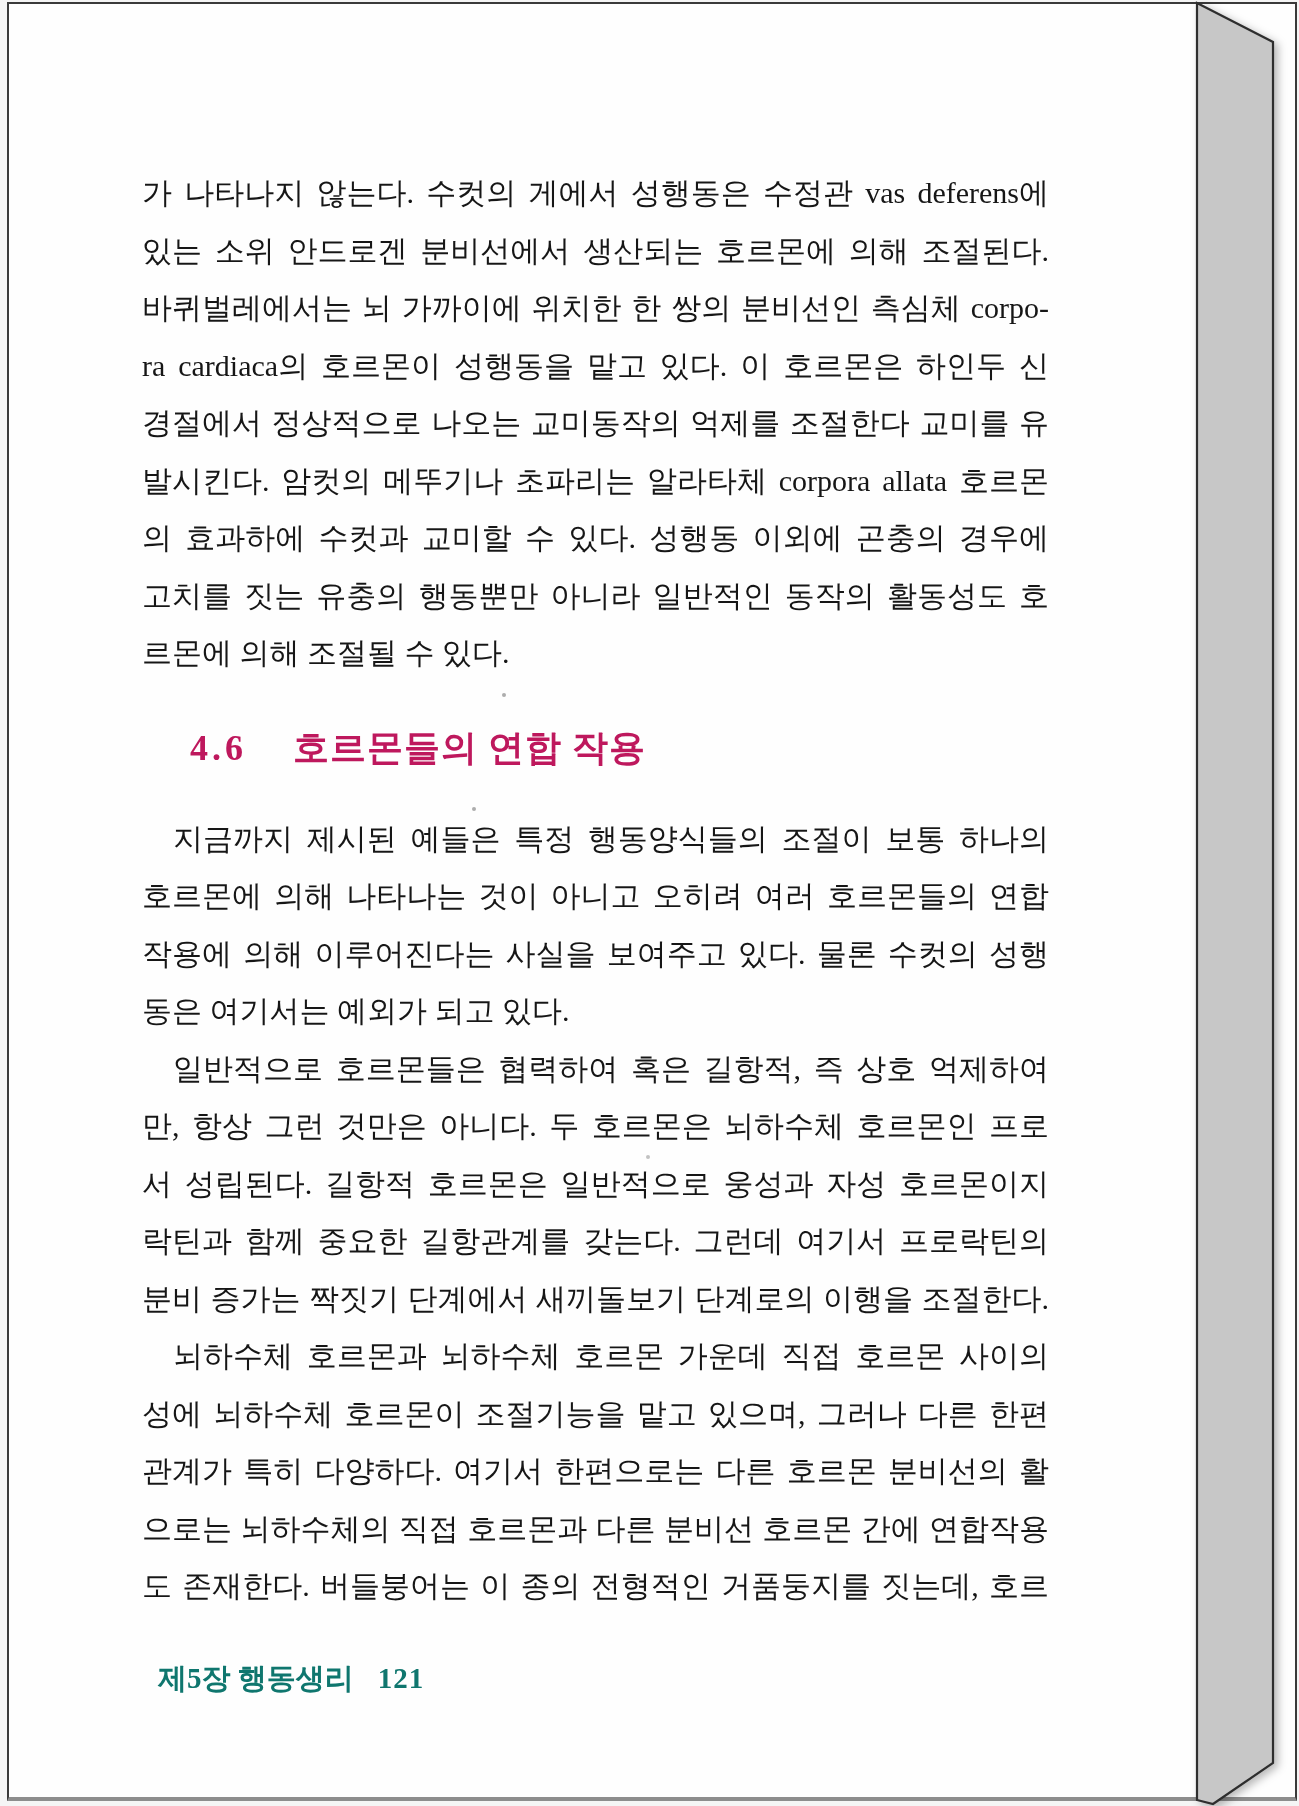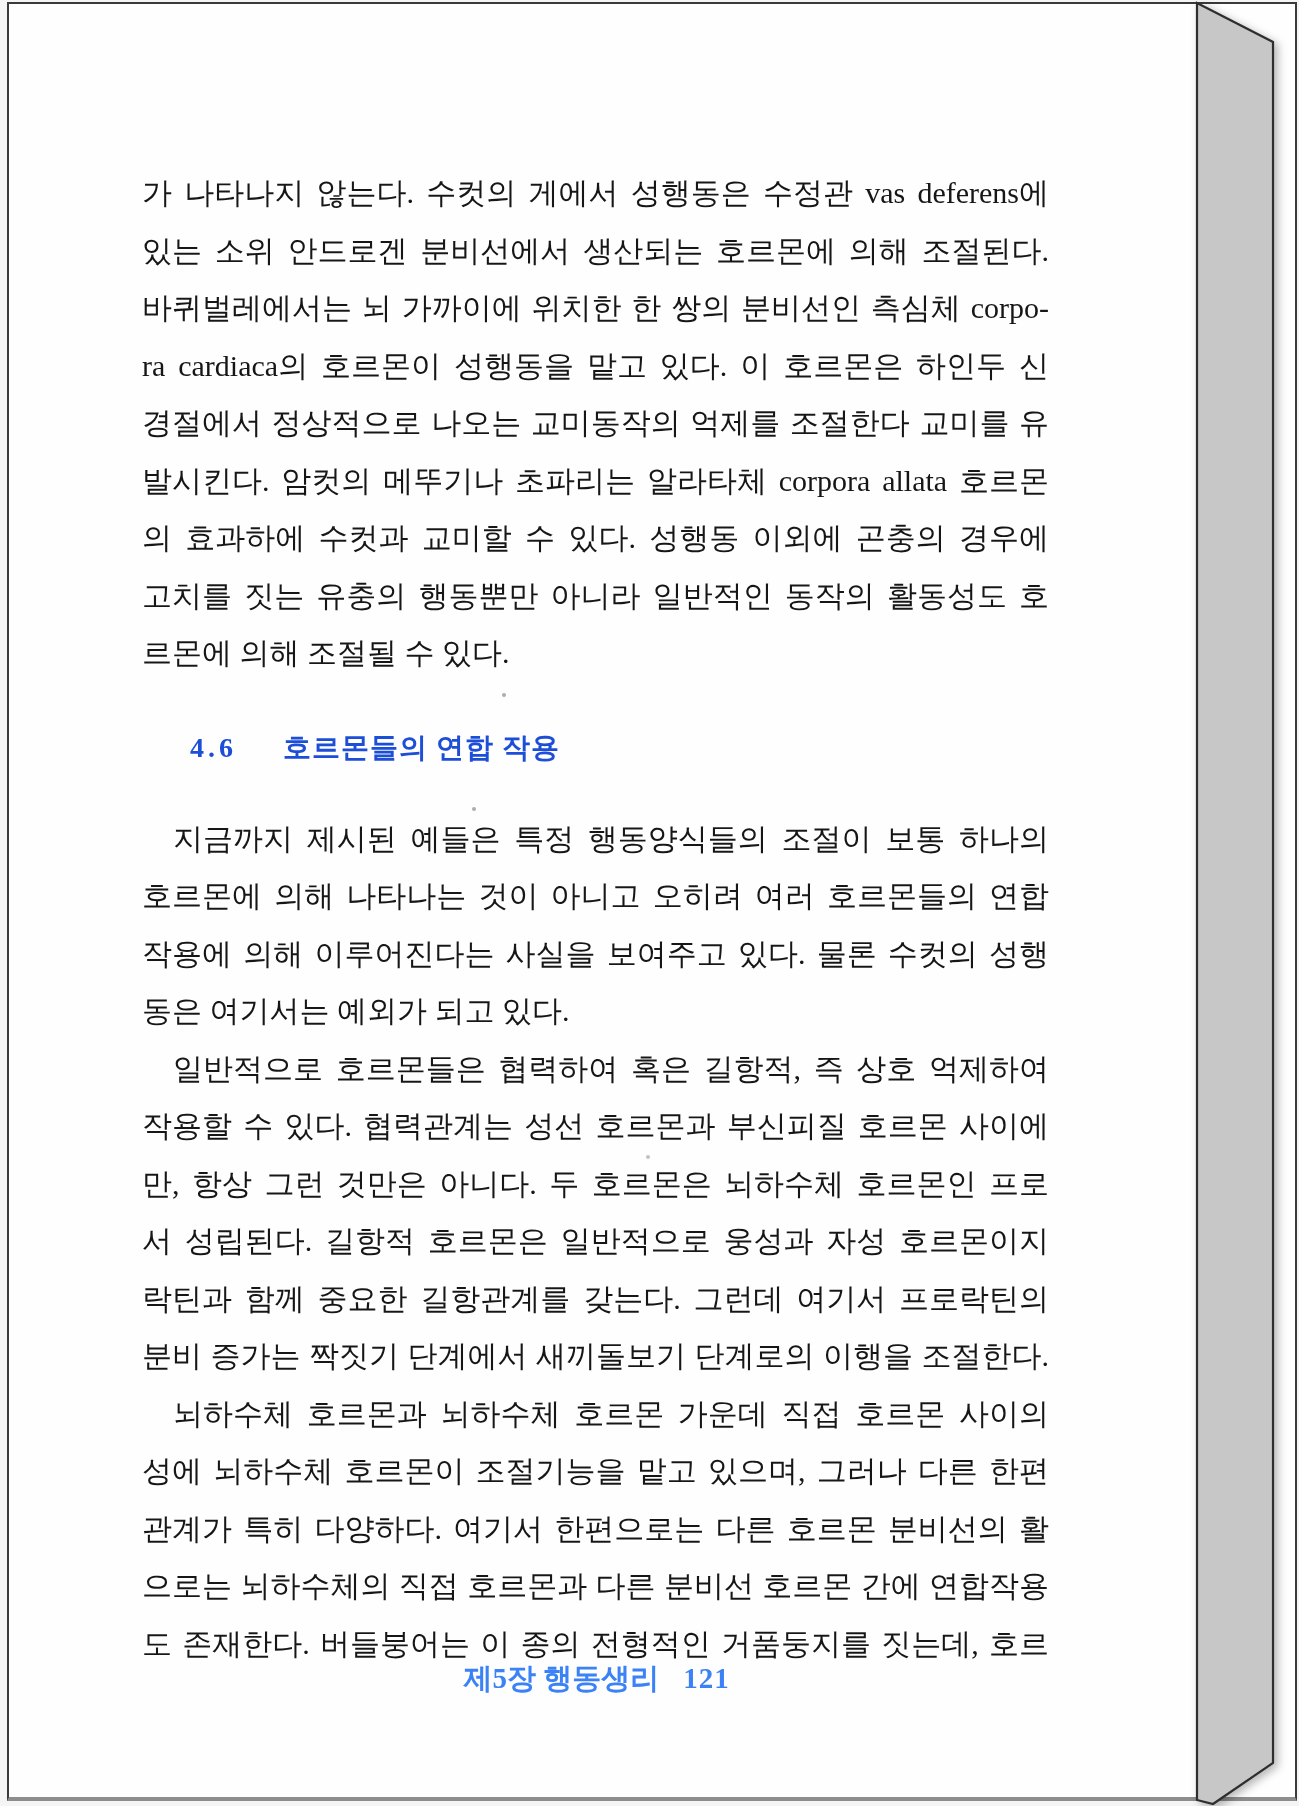--- a/index.html
+++ b/index.html
@@ -37,31 +37,31 @@
     text-align:justify; text-align-last:justify;
     text-justify:inter-word;
     overflow:visible; white-space:normal;
   }
   .tline.flush { text-align-last:left; }
   .tline.indent { text-indent:31px; }
 
   .heading {
     margin-top:37px; height:58px; line-height:58px;
     padding-left:48px;
-    font-size:28px; font-weight:700; color:#1d4ed8;
+    font-size:36px; font-weight:700; color:#be185d;
     letter-spacing:1px;
   }
   .heading .num { letter-spacing:4px; margin-right:46px; }
 
   .para-2 { margin-top:33px; }
 
   .footer {
-    position:absolute; left:134px; top:1654px; width:907px;
-    text-align:center;
-    font-size:29px; font-weight:600; color:#3b82f6;
+    position:absolute; left:149px; top:1654px; width:907px;
+    text-align:left;
+    font-size:29px; font-weight:600; color:#0f766e;
     line-height:40px;
   }
   .footer .pageno { margin-left:24px; letter-spacing:1px; }
 
   
   .speck { position:absolute; border-radius:50%; background:#6a6a6a; opacity:.55; }
   .speck.s1 { left:500px; top:691px; width:4px; height:4px; }
   .speck.s2 { left:470px; top:805px; width:4px; height:4px; }
   .speck.s3 { left:644px; top:1153px; width:4px; height:4px; opacity:.4; }
 </style>
@@ -92,21 +92,20 @@
 
       <div class="para-2">
         <div class="tline indent">지금까지 제시된 예들은 특정 행동양식들의 조절이 보통 하나의</div>
         <div class="tline">호르몬에 의해 나타나는 것이 아니고 오히려 여러 호르몬들의 연합</div>
         <div class="tline">작용에 의해 이루어진다는 사실을 보여주고 있다. 물론 수컷의 성행</div>
         <div class="tline flush">동은 여기서는 예외가 되고 있다.</div>
       </div>
 
       <div>
         <div class="tline indent">일반적으로 호르몬들은 협력하여 혹은 길항적, 즉 상호 억제하여</div>
-        <div class="tline">작용할 수 있다. 협력관계는 성선 호르몬과 부신피질 호르몬 사이에</div>
         <div class="tline">만, 항상 그런 것만은 아니다. 두 호르몬은 뇌하수체 호르몬인 프로</div>
         <div class="tline">서 성립된다. 길항적 호르몬은 일반적으로 웅성과 자성 호르몬이지</div>
         <div class="tline">락틴과 함께 중요한 길항관계를 갖는다. 그런데 여기서 프로락틴의</div>
         <div class="tline">분비 증가는 짝짓기 단계에서 새끼돌보기 단계로의 이행을 조절한다.</div>
       </div>
 
       <div>
         <div class="tline indent">뇌하수체 호르몬과 뇌하수체 호르몬 가운데 직접 호르몬 사이의</div>
         <div class="tline">성에 뇌하수체 호르몬이 조절기능을 맡고 있으며, 그러나 다른 한편</div>
         <div class="tline">관계가 특히 다양하다. 여기서 한편으로는 다른 호르몬 분비선의 활</div>

